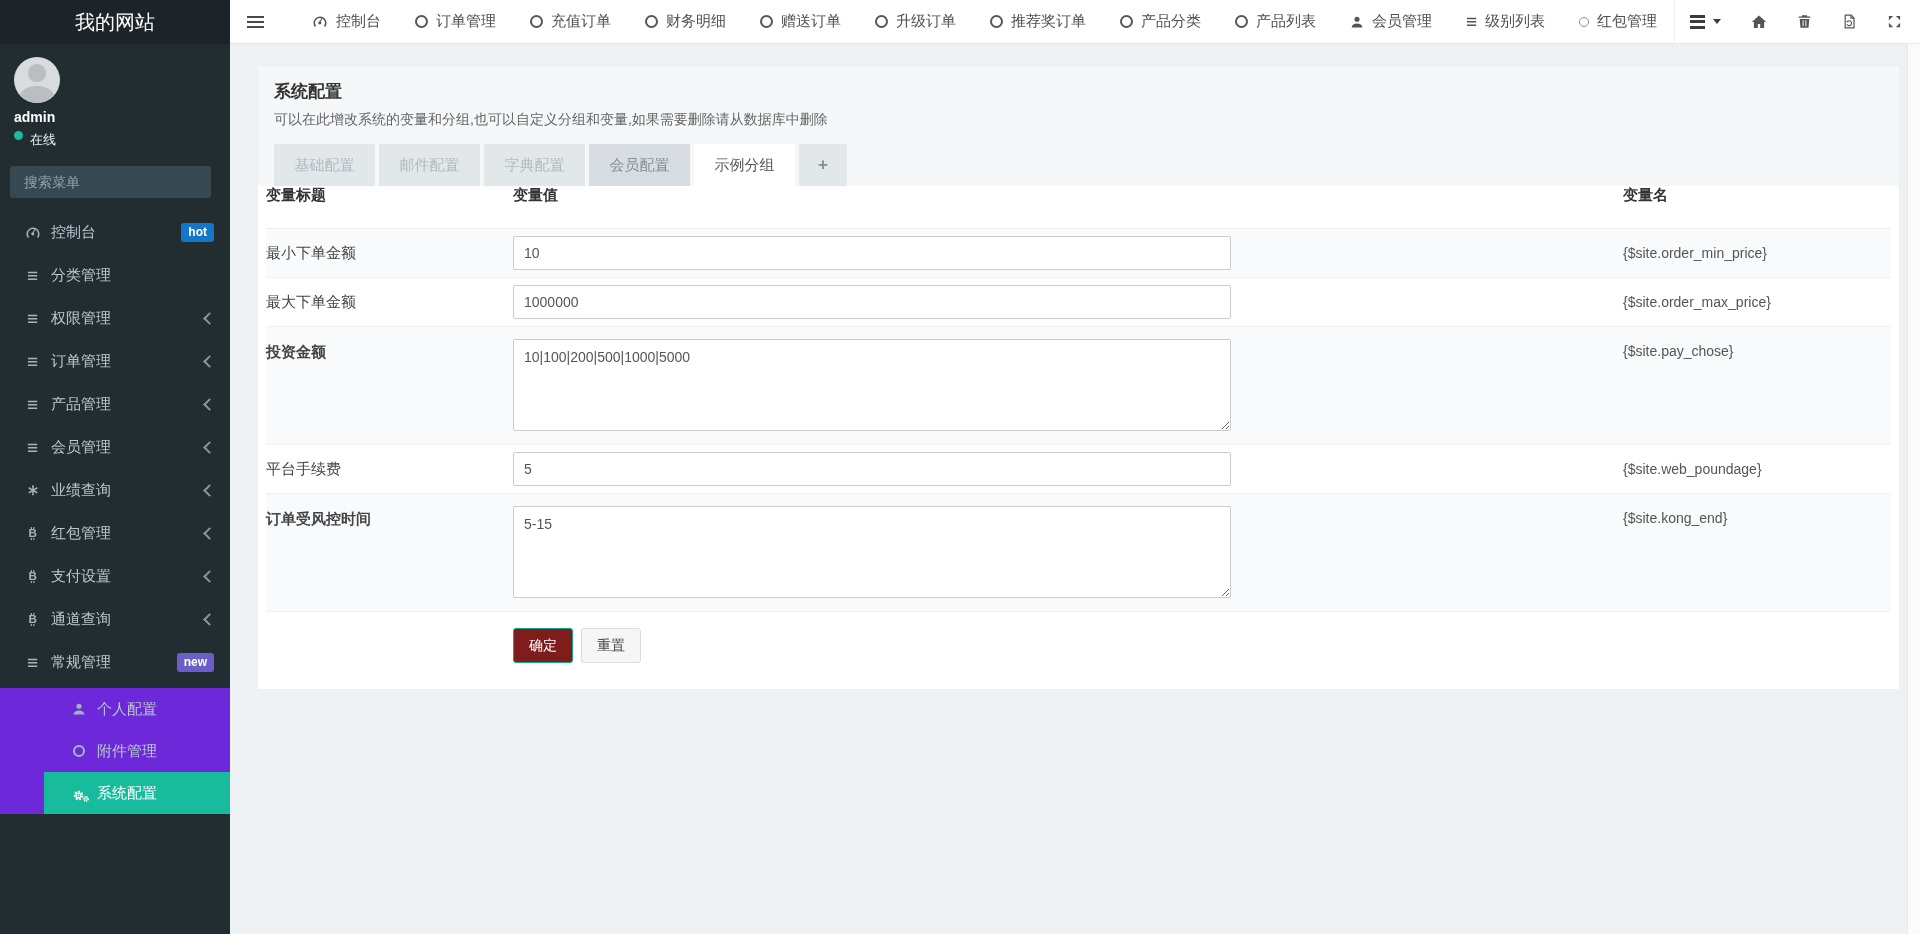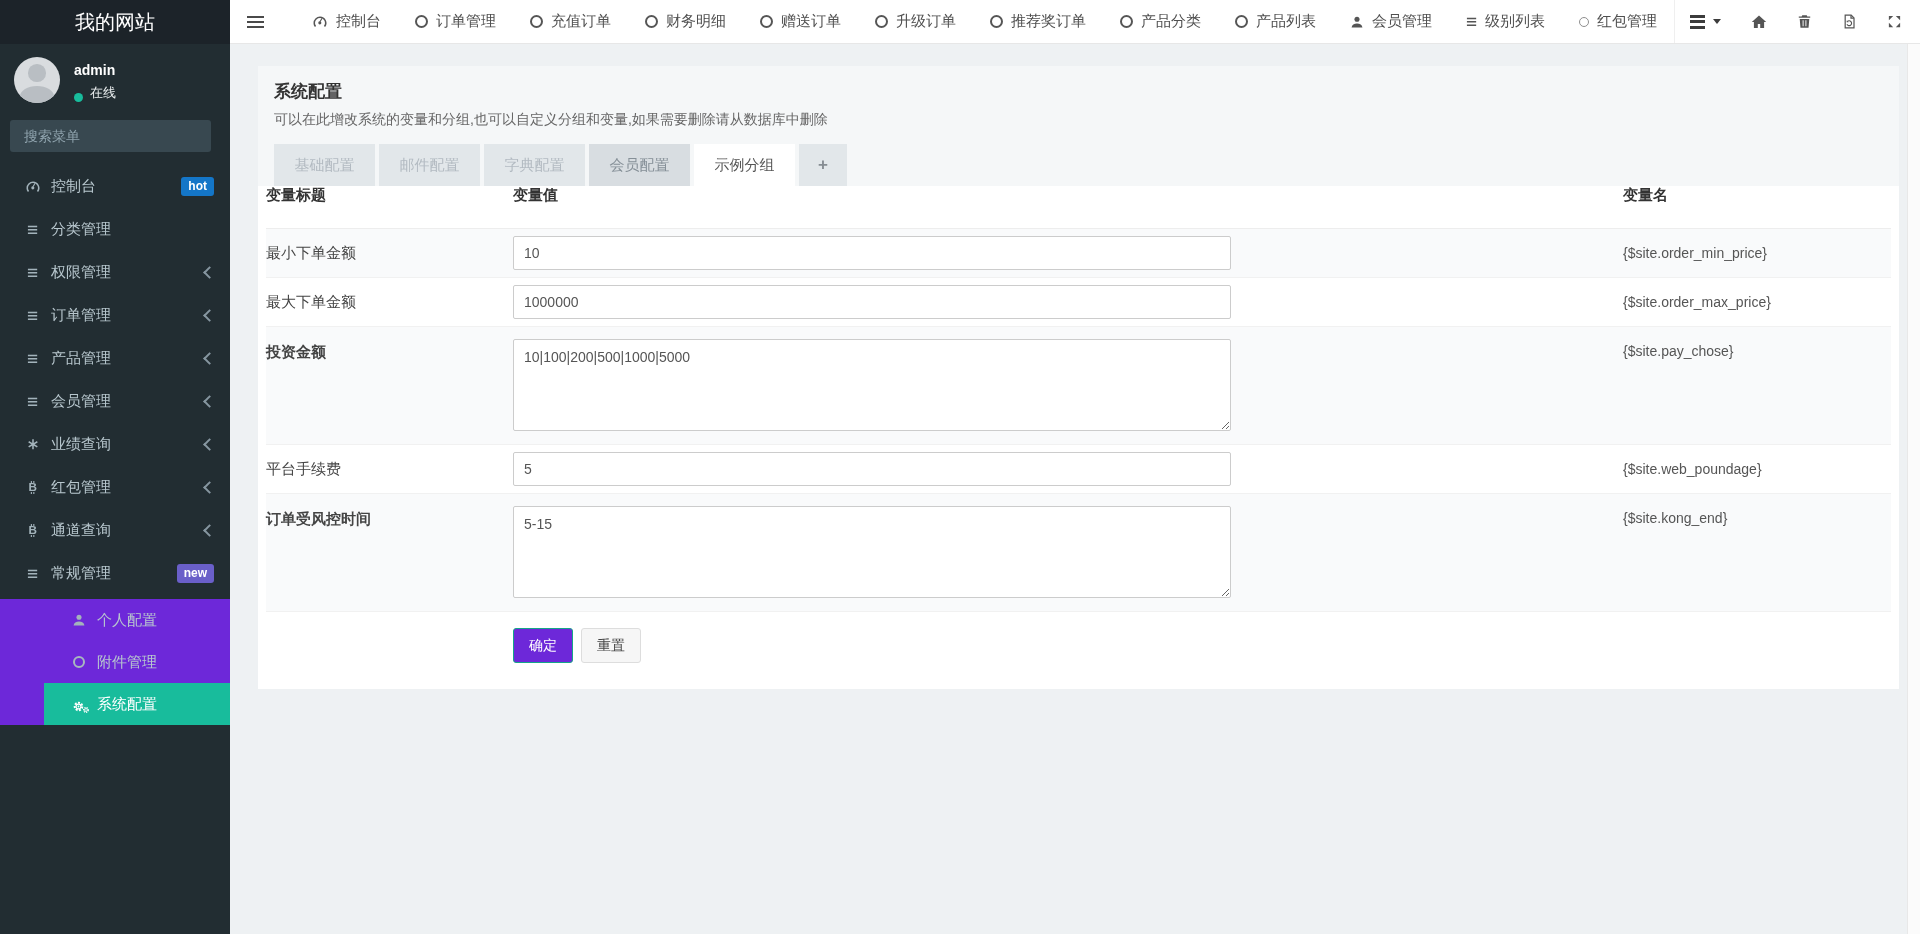--- a/index.html
+++ b/index.html
@@ -10,28 +10,28 @@
   }
   
   .svgic{display:inline-block;vertical-align:middle;fill:currentColor;}
   .ring{display:inline-block;box-sizing:border-box;width:13px;height:13px;border:2px solid #565656;border-radius:50%;}
   .ring.small{width:10px;height:10px;border-width:1.5px;border-color:#8f8f8f;}
   .ring.side{border-color:#a7b8bf;width:12px;height:12px;}
   .glyph-list{font-size:19px;font-weight:bold;line-height:1;}
   
   .sidebar{position:absolute;left:0;top:0;width:230px;height:934px;background:#222d32;}
   .brand{height:44px;background:#1c2329;color:#fff;font-size:20px;display:flex;align-items:center;justify-content:center;}
-  .user-panel{display:flex;gap:14px;padding:13px 14px 8px 14px;}
+  .user-panel{display:flex;gap:1px;padding:13px 14px 8px 14px;flex-direction:column;}
   .avatar{background:#d9dcdf;border-radius:50%;position:relative;overflow:hidden;flex:none;}
   .avatar::before{content:"";position:absolute;width:38%;height:38%;background:#b9bec3;border-radius:50%;left:31%;top:16%;}
   .avatar::after{content:"";position:absolute;width:74%;height:46%;background:#b9bec3;border-radius:50% 50% 0 0;left:13%;bottom:-8%;}
   .avatar.big{width:46px;height:46px;}
   .user-info{padding-top:5px;}
   .user-name{color:#fff;font-size:14px;font-weight:bold;}
-  .user-status{margin-top:6px;font-size:13px;color:#ecf0f1;display:flex;align-items:flex-end;gap:7px;}
+  .user-status{margin-top:6px;font-size:13px;color:#ecf0f1;display:flex;align-items:flex-start;gap:7px;}
   .dot{width:9px;height:9px;border-radius:50%;background:#18bc9c;display:inline-block;}
   .search-box{margin:9px 19px 13px 10px;height:32px;background:#384850;border-radius:3px;display:flex;align-items:center;padding:0 12px;gap:8px;}
   .search-box input{flex:1;background:transparent;border:none;outline:none;color:#cfd8dc;font-size:14px;font-family:inherit;}
   .search-box input::placeholder{color:#8fa3ad;}
   .search-box .svgic{color:#8fa3ad;}
   .menu-item{height:43px;display:flex;align-items:center;gap:9px;padding:0 16px 0 23px;color:#b8c7ce;font-size:15px;cursor:pointer;}
   .mi-icon{width:19px;text-align:center;color:#a3b3bb;display:inline-flex;justify-content:center;align-items:center;}
   .badge{margin-left:auto;font-size:12px;font-weight:bold;color:#fff;padding:2px 7px;border-radius:3px;line-height:1.3;}
   .badge:empty{display:none;}
   .badge.hot{background:#1476c8;}
@@ -78,21 +78,21 @@
   .trow.stripe{background:#f9fafb;}
   .trow.short{height:48px;}
   .trow.tall{height:117px;align-items:flex-start;padding-top:0;}
   .trow.tall .col-title{padding-top:16px;font-weight:bold;}
   .trow.tall .col-value{padding-top:12px;}
   .trow.tall .col-var{padding-top:16px;}
   .txt{box-sizing:border-box;width:718px;height:34px;border:1px solid #ccc;border-radius:2px;padding:0 10px;font-size:14px;color:#555;font-family:inherit;background:#fff;outline:none;}
   textarea.txt{height:92px;padding:8px 10px;resize:vertical;line-height:1.4;}
   .btn-row{display:flex;gap:8px;padding:16px 0 24px 247px;}
   .btn{font-size:14px;padding:8px 15px;border-radius:3px;cursor:pointer;font-family:inherit;line-height:1.2;}
-  .btn.ok{background:#6d28d9;border:1px solid #15a589;color:#fff;}
+  .btn.ok{background:#7f1d1d;border:1px solid #15a589;color:#fff;}
   .btn.reset{background:#f6f6f6;border:1px solid #ddd;color:#444;}
 </style>
 </head>
 <body>
 
 <svg width="0" height="0" style="position:absolute">
   <symbol id="i-dash" viewBox="0 0 16 16">
     <path d="M8 2.5A6.5 6.5 0 0 0 1.5 9c0 1.5.5 2.9 1.4 4l1.2-1A5 5 0 0 1 3 9a5 5 0 1 1 10 0c0 1.1-.4 2.2-1.1 3l1.2 1A6.5 6.5 0 0 0 8 2.5z"></path>
     <path d="M8 10.4a1.35 1.35 0 0 0 .62-2.55l1.9-3.3-.95-.55-1.9 3.3A1.35 1.35 0 0 0 8 10.4z"></path>
   </symbol>
@@ -197,20 +197,29 @@
       <span>业绩查询</span>
       <span class="chev"></span>
     </div>
     <div class="menu-item">
       <span class="mi-icon">
           <svg class="svgic" width="15" height="15">
             <use href="#i-bitcoin"></use>
           </svg>
         </span>
       <span>红包管理</span>
+      <span class="chev"></span>
+    </div>
+    <div class="menu-item">
+      <span class="mi-icon">
+          <svg class="svgic" width="15" height="15">
+            <use href="#i-bitcoin"></use>
+          </svg>
+        </span>
+      <span>支付设置</span>
       <span class="chev"></span>
     </div>
     <div class="menu-item">
       <span class="mi-icon">
           <svg class="svgic" width="15" height="15">
             <use href="#i-bitcoin"></use>
           </svg>
         </span>
       <span>通道查询</span>
       <span class="chev"></span>

